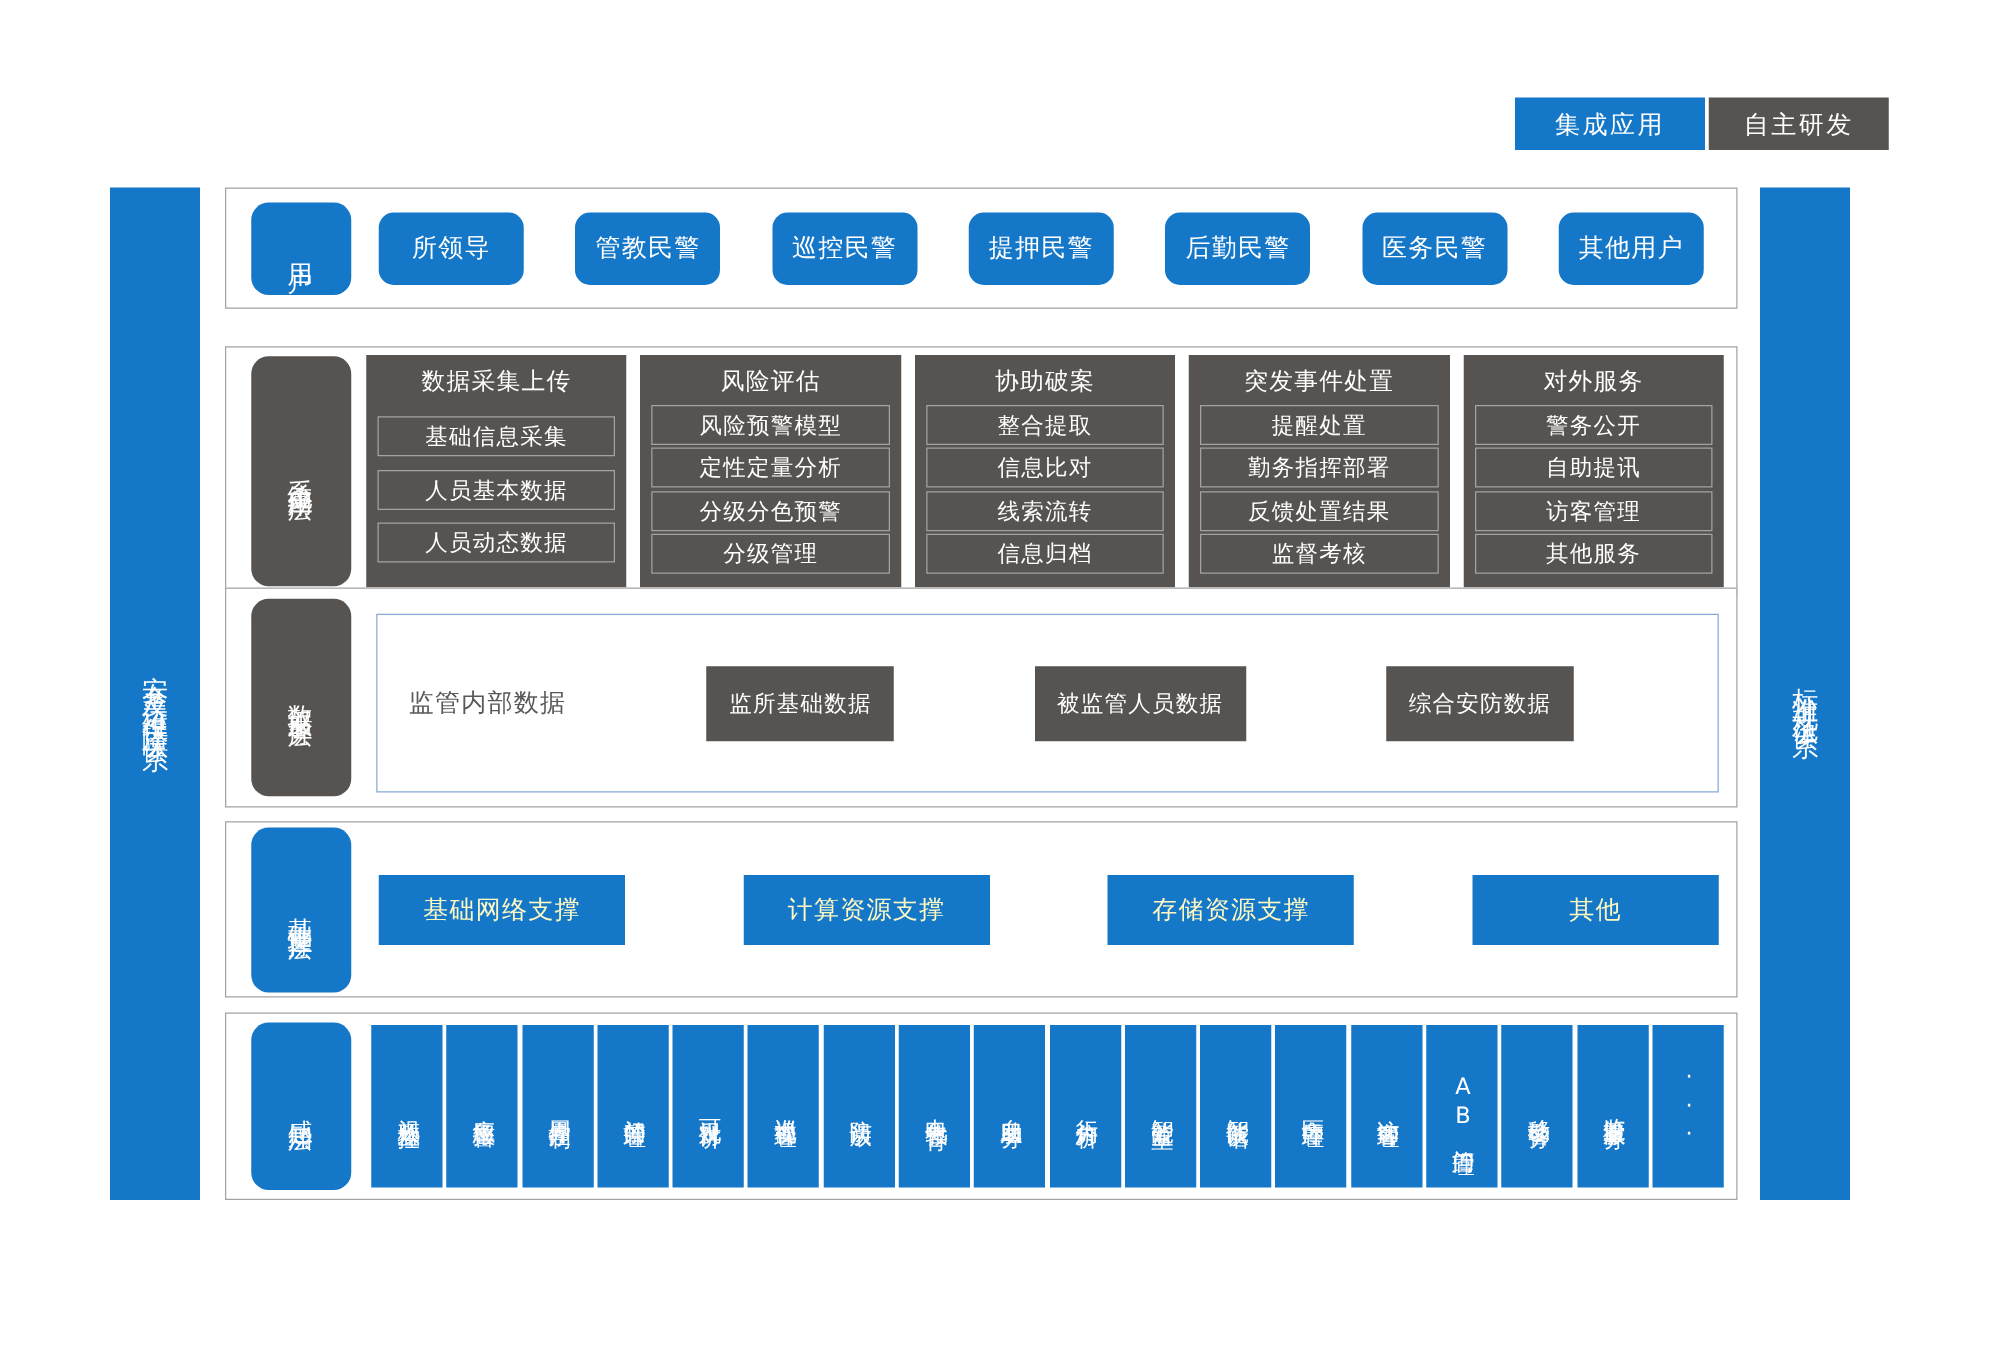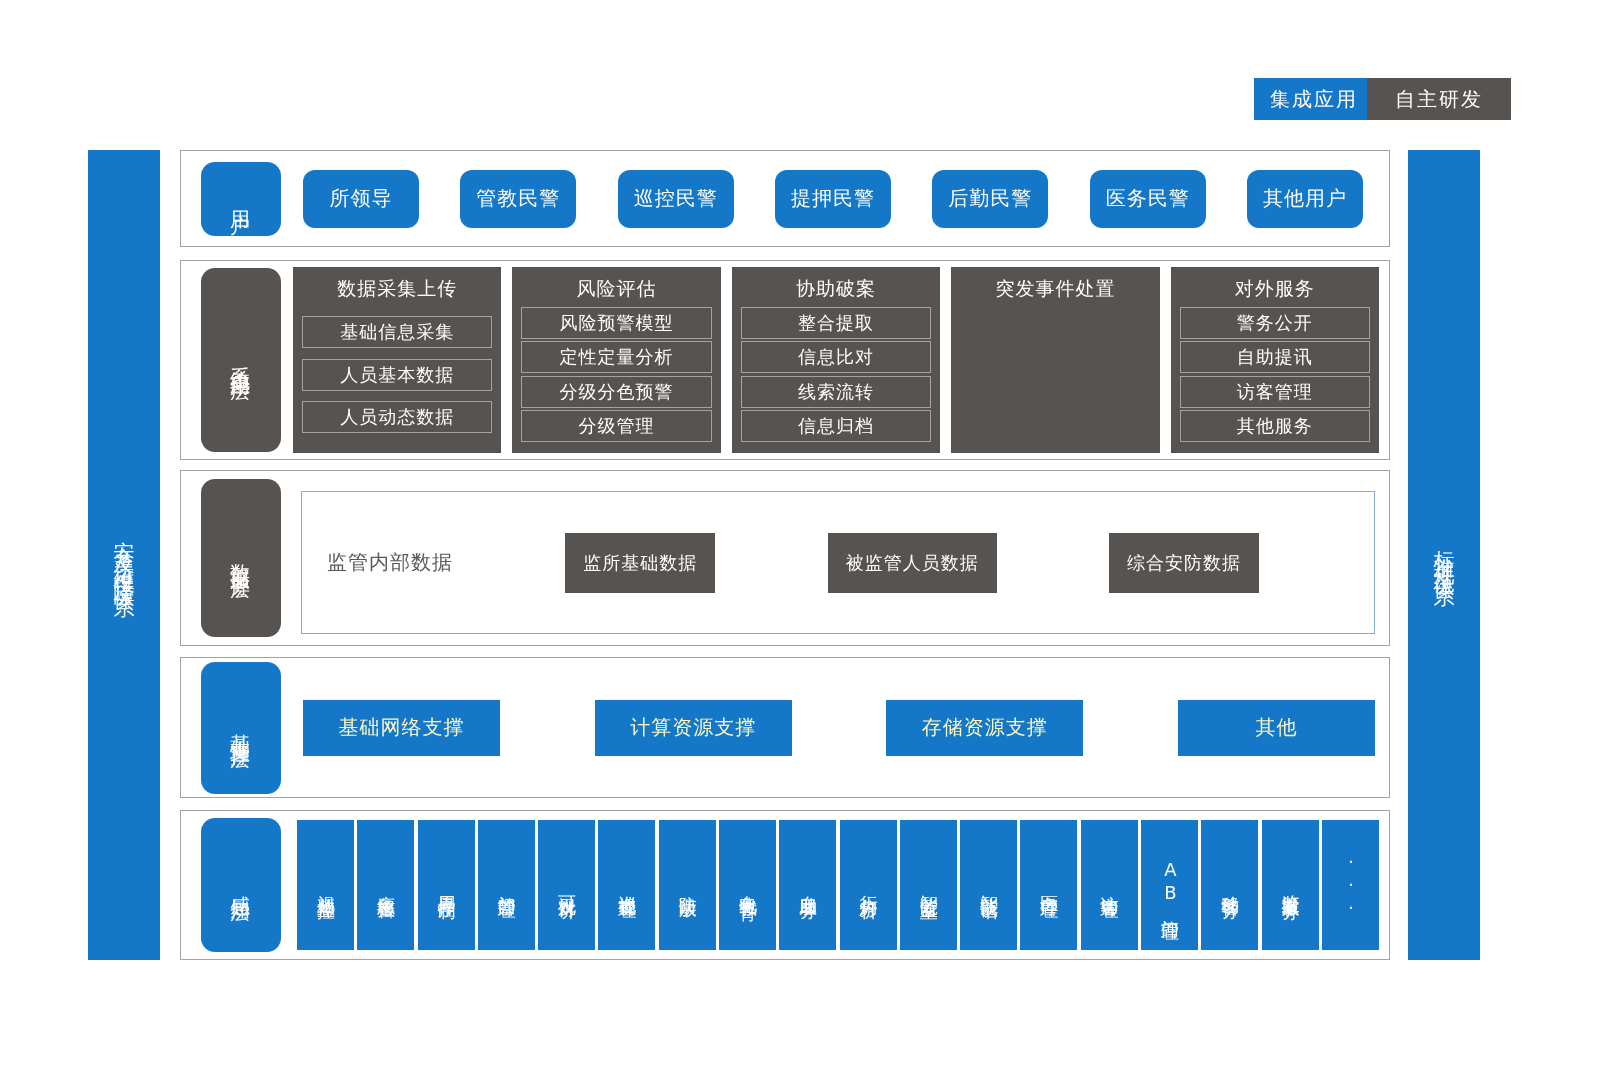--- a/index.html
+++ b/index.html
@@ -3,35 +3,35 @@
 <meta charset="utf-8">
 <style>
   :root { --blue:#1577C8; --dark:#575350; }
   html,body { margin:0; padding:0; background:#ffffff; }
   .page { position:relative; width:1600px; height:1090px; background:#fff; overflow:hidden;
           font-family:"DejaVu Sans","Liberation Sans",sans-serif; }
 
   
   .legend-box { position:absolute; top:78px; height:42px; display:flex; align-items:center;
                 justify-content:center; color:#fff; font-size:20px; letter-spacing:2px; }
-  .legend-blue { left:1254px; width:120px; background:var(--blue); }
+  .legend-blue { left:1212px; width:152px; background:var(--blue); }
   .legend-dark { left:1367px; width:144px; background:var(--dark); }
 
   
   .sidebar { position:absolute; top:150px; width:72px; height:810px; background:var(--blue);
              color:#fff; display:flex; align-items:center; justify-content:center; }
   .sidebar-left { left:88px; } .sidebar-right { left:1408px; }
   .vtext { writing-mode:vertical-rl; text-orientation:upright; }
   .sidebar .vtext { font-size:21px; letter-spacing:7px; }
 
   
   .row { position:absolute; left:180px; width:1210px; border:1px solid #a3a3a3; background:#fff;
          box-sizing:border-box; display:flex; align-items:center; }
   .row1 { top:150px; height:97px;  padding:0 26px 0 20px; }
-  .row2 { top:260px; height:200px; padding:0 10px 0 20px; }
+  .row2 { top:277px; height:200px; padding:0 10px 0 20px; }
   .row3 { top:470px; height:176px; padding:0 14px 0 20px; }
   .row4 { top:657px; height:141px; padding:0 14px 0 20px; }
   .row5 { top:810px; height:150px; padding:0 10px 0 20px; }
 
   .layer-label { flex:0 0 80px; border-radius:14px; color:#fff; display:flex;
                  align-items:center; justify-content:center; }
   .layer-label .vtext { font-size:20px; letter-spacing:4px; }
   .blue-label { background:var(--blue); }
   .dark-label { background:var(--dark); }
   .row1 .layer-label { height:74px; }
@@ -132,20 +132,26 @@
         <div class="app-col-title">协助破案</div>
         <div class="app-col-items">
           <div class="app-item">整合提取</div>
           <div class="app-item">信息比对</div>
           <div class="app-item">线索流转</div>
           <div class="app-item">信息归档</div>
         </div>
       </div>
       <div class="app-col">
         <div class="app-col-title">突发事件处置</div>
+        <div class="app-col-items">
+          <div class="app-item">提醒处置</div>
+          <div class="app-item">勤务指挥部署</div>
+          <div class="app-item">反馈处置结果</div>
+          <div class="app-item">监督考核</div>
+        </div>
       </div>
       <div class="app-col">
         <div class="app-col-title">对外服务</div>
         <div class="app-col-items">
           <div class="app-item">警务公开</div>
           <div class="app-item">自助提讯</div>
           <div class="app-item">访客管理</div>
           <div class="app-item">其他服务</div>
         </div>
       </div>

